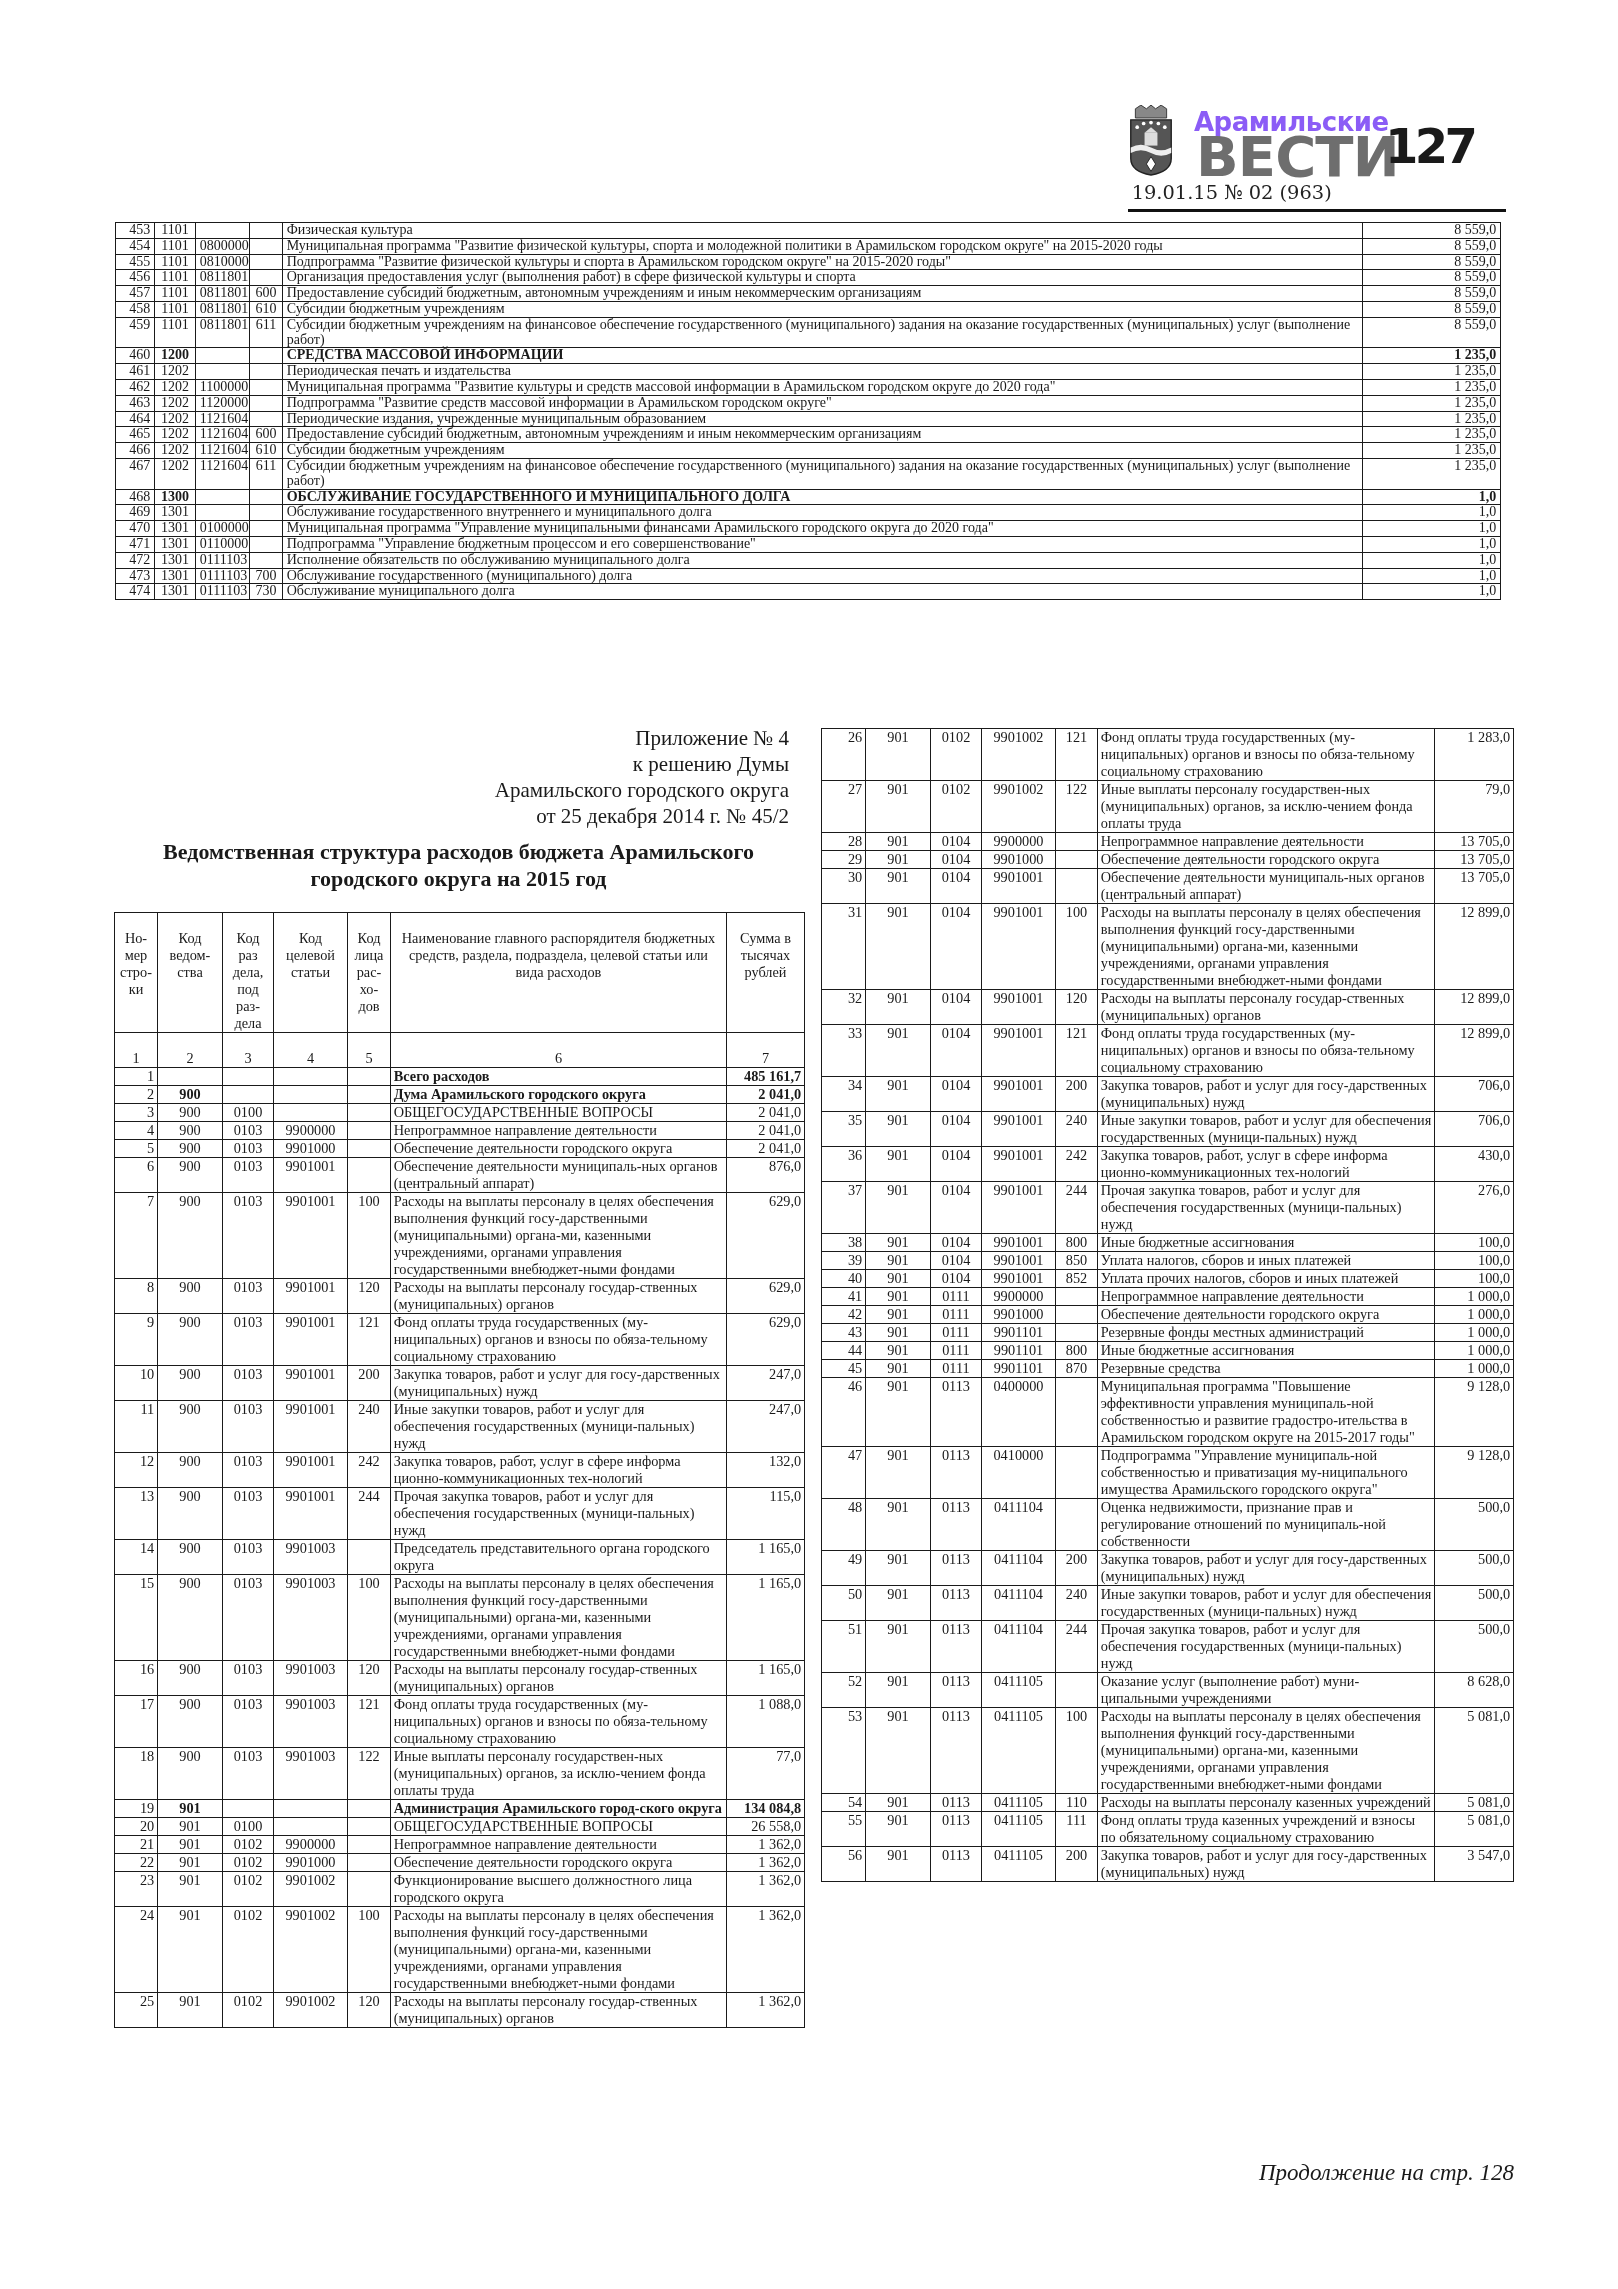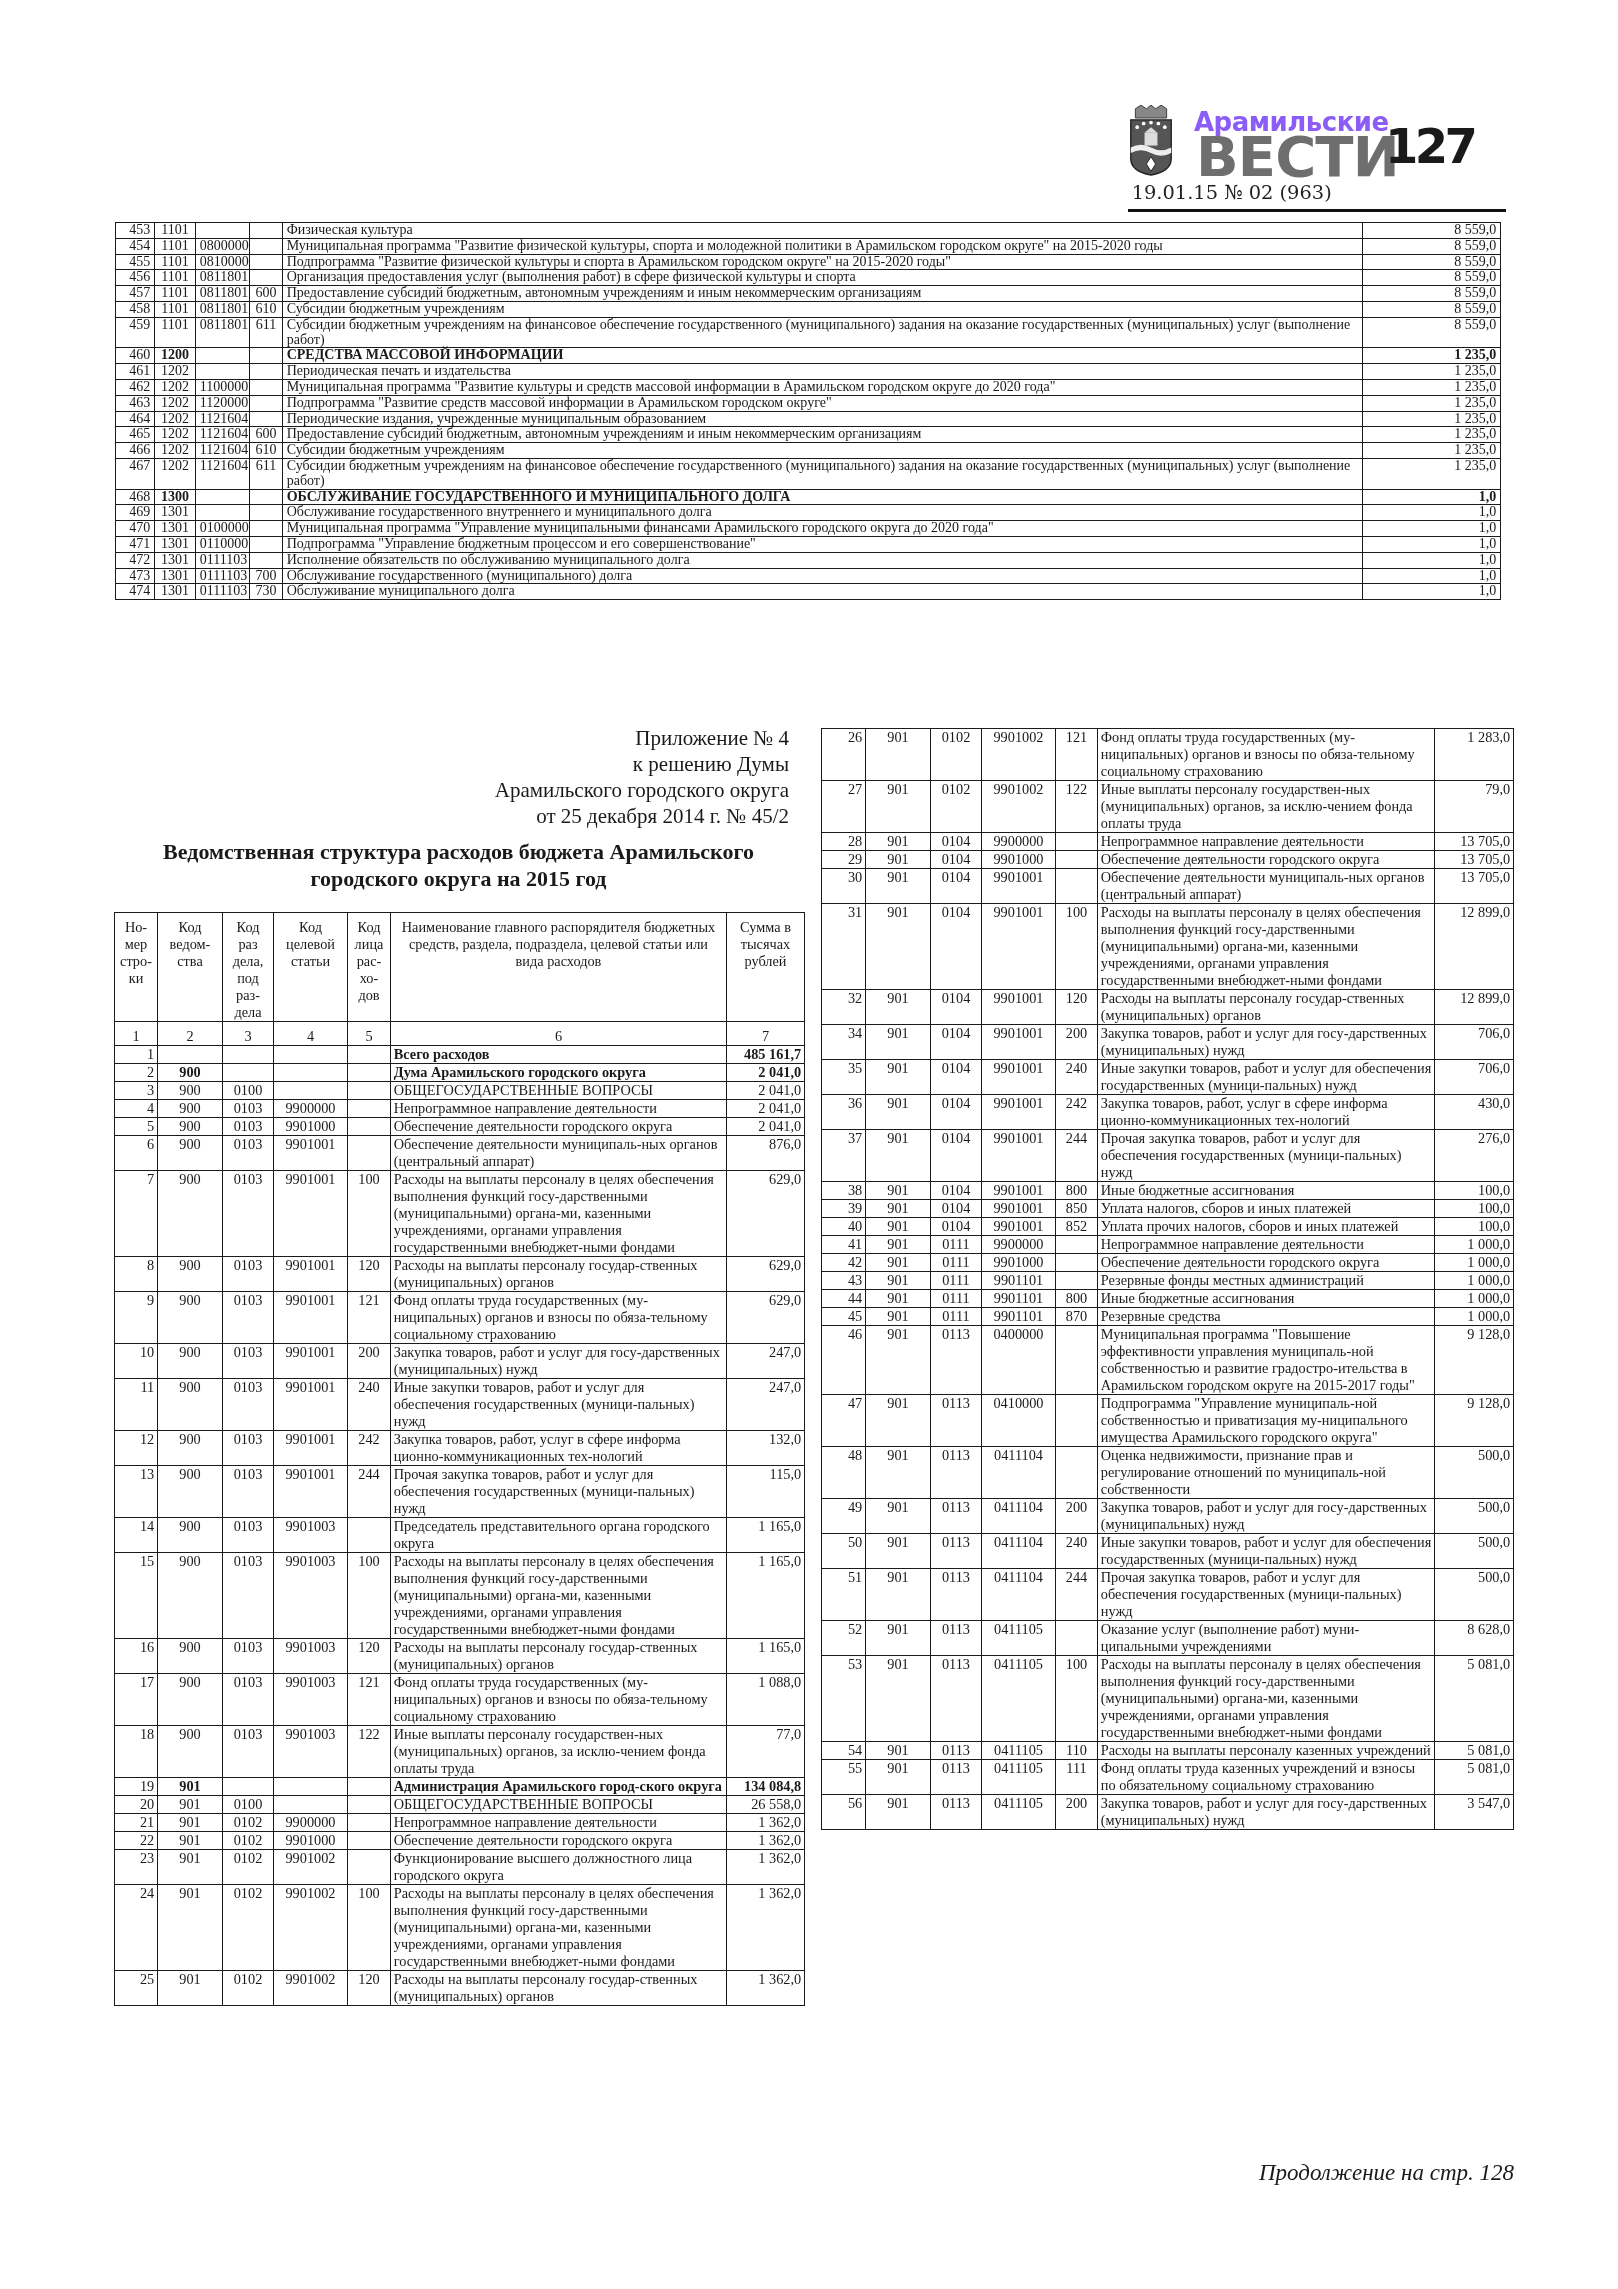--- a/index.html
+++ b/index.html
@@ -21,21 +21,21 @@
   .num { text-align: right; }
   .ctr { text-align: center; }
   .b { font-weight: bold; }
 
   #top-table { left: 115px; top: 222px; width: 1384px; }
   #top-table td { font-size: 14px; line-height: 14.8px; padding: 0 3.7px; }
 
   #left-table { left: 114px; top: 912px; width: 689px; }
   #right-table { left: 821px; top: 728px; width: 692px; }
   #left-table td, #right-table td { font-size: 14.3px; line-height: 17px; }
-  .hdr td { text-align: center; font-size: 14.3px; line-height: 17px; padding-top: 6px; }
+  .hdr td { text-align: center; font-size: 14.3px; line-height: 17px; padding-top: 17px; }
 
   
   .appendix { position: absolute; left: 337px; top: 725px; width: 452px; text-align: right; font-size: 21px; line-height: 26px; }
   .doc-title { position: absolute; left: 114px; top: 838px; width: 689px; text-align: center; font-weight: bold; font-size: 22px; line-height: 27px; }
 
   .continued { position: absolute; left: 1108px; top: 2160px; width: 406px; text-align: right; font-style: italic; font-size: 23px; }
 </style>
 </head>
 <body>
 
@@ -584,20 +584,29 @@
       <tr>
         <td class="num">32</td>
         <td class="ctr">901</td>
         <td class="ctr">0104</td>
         <td class="ctr">9901001</td>
         <td class="ctr">120</td>
         <td>Расходы на выплаты персоналу государ-ственных (муниципальных) органов</td>
         <td class="num">12 899,0</td>
       </tr>
       <tr>
+        <td class="num">33</td>
+        <td class="ctr">901</td>
+        <td class="ctr">0104</td>
+        <td class="ctr">9901001</td>
+        <td class="ctr">121</td>
+        <td>Фонд оплаты труда государственных (му-ниципальных) органов и  взносы по обяза-тельному социальному страхованию</td>
+        <td class="num">12 899,0</td>
+      </tr>
+      <tr>
         <td class="num">34</td>
         <td class="ctr">901</td>
         <td class="ctr">0104</td>
         <td class="ctr">9901001</td>
         <td class="ctr">200</td>
         <td>Закупка товаров, работ и услуг для госу-дарственных (муниципальных) нужд</td>
         <td class="num">706,0</td>
       </tr>
       <tr>
         <td class="num">35</td>

